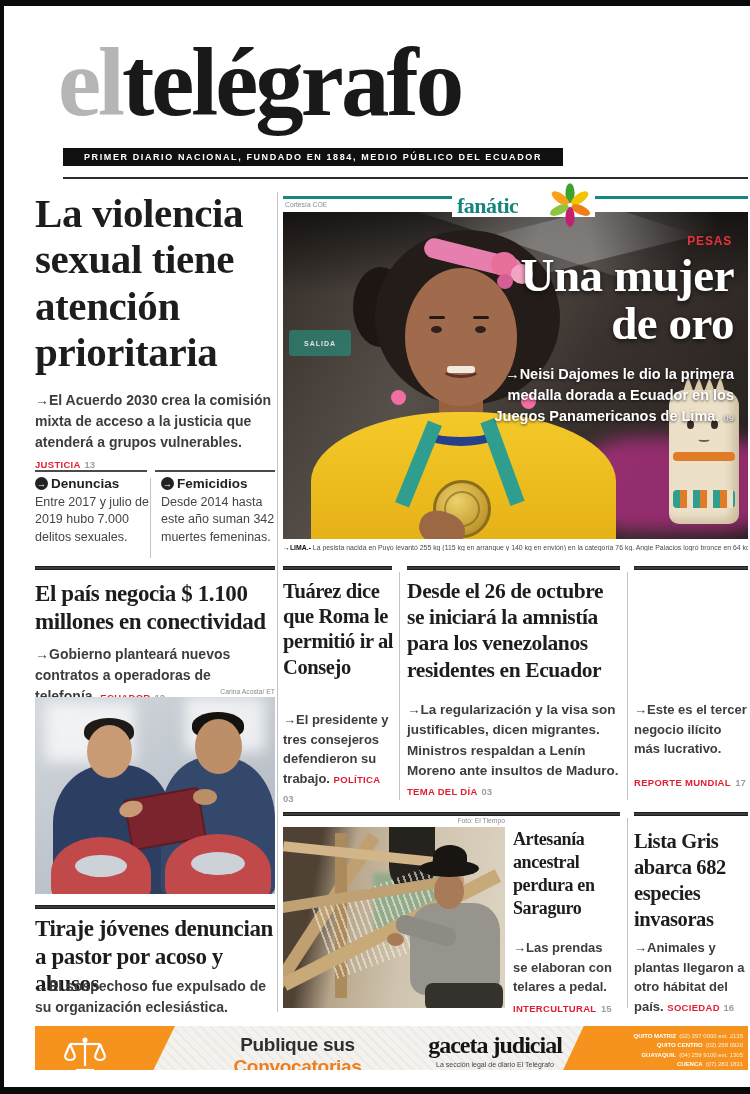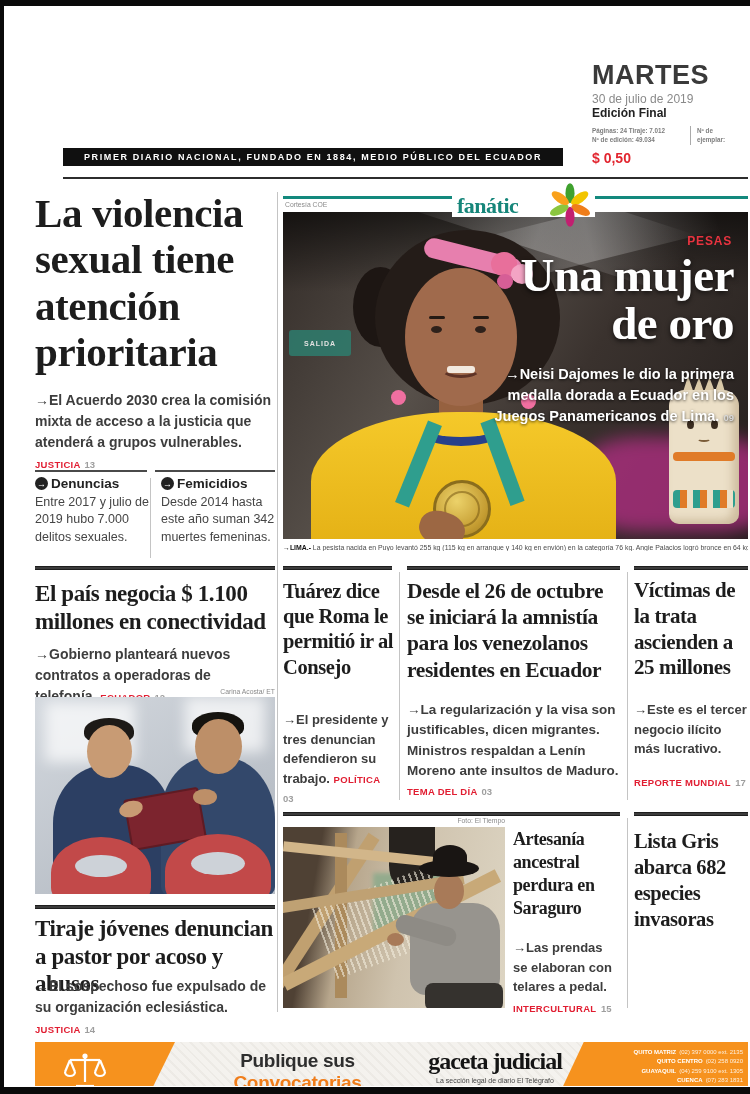--- a/index.html
+++ b/index.html
@@ -166,21 +166,21 @@
   .arte-hl { position:absolute; left:513px; top:828px; width:108px; font-size:18px; line-height:1.27; }
   .arte-deck { position:absolute; left:513px; top:938px; width:106px; font-size:13px; line-height:1.5; }
   .arte-sec { position:absolute; left:513px; top:998px; }
   .lista-hl { position:absolute; left:634px; top:828px; width:116px; font-size:20.5px; line-height:1.27; }
   .lista-deck { position:absolute; left:634px; top:938px; width:114px; font-size:13px; line-height:1.5; }
 
   .pastor-hl { position:absolute; left:35px; top:915px; width:245px; font-size:23px; line-height:1.2; }
   .pastor-deck { position:absolute; left:35px; top:976px; width:242px; font-size:14px; line-height:1.5; }
 
   
-  .banner { position:absolute; left:35px; top:1026px; width:713px; height:44px; background:#f4f2ee; overflow:hidden;margin-top:16px; }
+  .banner { position:absolute; left:35px; top:1026px; width:713px; height:44px; background:#f4f2ee; overflow:hidden; }
   .banner-texture { position:absolute; inset:0; background:repeating-linear-gradient(45deg,rgba(120,110,90,.06) 0 2px,transparent 2px 7px); }
   .ban-orange-l { position:absolute; left:0; top:0; width:140px; height:57px; background:#f6921e; clip-path:polygon(0 0,100% 0,80% 100%,0 100%); }
   .ban-orange-r { position:absolute; left:522px; top:0; width:191px; height:57px; background:#f6921e; clip-path:polygon(14% 0,100% 0,100% 100%,0 100%); }
   .scales-wrap { position:absolute; left:28px; top:7px; }
   .pub-block { position:absolute; left:140px; top:8px; width:245px; text-align:center; }
   .pub-1 { font-size:19px; font-weight:700; color:#2e2e2e; letter-spacing:-.3px; }
   .pub-1 .orange { color:#f07d1a; }
   .pub-2 { font-size:14.5px; font-weight:700; color:#3a3a3a; margin-top:1px; }
   .gaceta { position:absolute; left:390px; top:6px; width:140px; text-align:center; }
   .gaceta-logo { font-family:"Liberation Serif","DejaVu Serif",serif; font-weight:700; font-size:24px; letter-spacing:-1px; color:#141414; line-height:1.1; }
@@ -191,37 +191,22 @@
   .cval { opacity:.85; white-space:nowrap; }
 </style>
 </head>
 <body>
 
 <div class="page">
   <div class="edge-top"></div>
   <div class="edge-left"></div>
   <div class="edge-bottom"></div>
 
+  <div class="logo"><span class="el">el</span><span>telégrafo</span></div>
   <div class="tagline-bar">PRIMER DIARIO NACIONAL, FUNDADO EN 1884, MEDIO PÚBLICO DEL ECUADOR</div>
-  <div class="mh-right">
-    <div class="mh-day">MARTES</div>
-    <div class="mh-date">30 de julio de 2019</div>
-    <div class="mh-edition">Edición Final</div>
-    <div class="mh-info">
-      <div class="col1">
-        <div>Páginas: 24  Tiraje: 7.012</div>
-        <div>Nº de edición: 49.034</div>
-      </div>
-      <div class="col2">
-        <div>Nº de</div>
-        <div>ejemplar:</div>
-      </div>
-    </div>
-    <div class="mh-price">$ 0,50</div>
-  </div>
   <div class="mh-rule"></div>
 
   <div class="fan-rule"></div>
   <div class="fan-label">
     <span class="fan-text">fanátic</span>
     <span class="fan-svg">
       <svg width="40" height="44" viewBox="0 0 44 48">
         <g transform="rotate(0 22 24)">
             <ellipse cx="22" cy="11" rx="5" ry="11" fill="#3fa12e"></ellipse>
           </g>
@@ -341,26 +326,25 @@
     <div class="tablet"></div>
     <div class="hnd h1"></div>
     <div class="hnd h2"></div>
     <div class="chair ch1"></div>
     <div class="chole cho1"></div>
     <div class="chair ch2"></div>
     <div class="chole cho2"></div>
   </div>
 
   <h2 class="hl tuarez-hl">Tuárez dice que Roma le permitió ir al Consejo</h2>
-  <p class="deck tuarez-deck"><span>→El presidente y tres denuncian defendieron su trabajo.</span> <span class="sec">POLÍTICA</span> <span class="pg">03</span></p>
+  <p class="deck tuarez-deck"><span>→El presidente y tres consejeros defendieron su trabajo.</span> <span class="sec">POLÍTICA</span> <span class="pg">03</span></p>
 
   <h2 class="hl amn-hl">Desde el 26 de octubre se iniciará la amnistía para los venezolanos residentes en Ecuador</h2>
   <p class="deck amn-deck"><span>→La regularización y la visa son justificables, dicen migrantes. Ministros respaldan a Lenín Moreno ante insultos de Maduro.</span> <span class="sec">TEMA DEL DÍA</span> <span class="pg">03</span></p>
 
-  <h2 class="hl trata-hl">Víctimas de la trata ascienden a 25 millones</h2>
   <p class="deck trata-deck">→Este es el tercer negocio ilícito más lucrativo.</p>
   <p class="trata-sec"><span class="sec">REPORTE MUNDIAL</span> <span class="pg">17</span></p>
 
   <div class="rule" style="left:283px; top:812px; width:337px;"></div>
   <div class="rule" style="left:634px; top:812px; width:114px;"></div>
   <div class="vdiv" style="left:627px; top:818px; height:190px;"></div>
 
   <div class="credit loom-credit">Foto: El Tiempo</div>
   <div class="loom-photo">
     <div class="green-wall"></div>
@@ -377,20 +361,21 @@
     <div class="wface"></div>
     <div class="hatbrim"></div>
     <div class="hatdome"></div>
     <div class="skirt"></div>
   </div>
   <h2 class="hl arte-hl">Artesanía ancestral perdura en Saraguro</h2>
   <p class="deck arte-deck">→Las prendas se elaboran con telares a pedal.</p>
   <p class="arte-sec"><span class="sec">INTERCULTURAL</span> <span class="pg">15</span></p>
 
   <h2 class="hl lista-hl">Lista Gris abarca 682 especies invasoras</h2>
+  <p class="deck lista-deck"><span>→Animales y plantas llegaron a otro hábitat del país.</span> <span class="sec">SOCIEDAD</span> <span class="pg">16</span></p>
 
   <div class="rule" style="left:35px; top:905px; width:240px;"></div>
   <h2 class="hl pastor-hl">Tiraje jóvenes denuncian a pastor por acoso y abusos</h2>
   <p class="deck pastor-deck"><span>→El sospechoso fue expulsado de su organización eclesiástica.</span> <span class="sec">JUSTICIA</span> <span class="pg">14</span></p>
 
   <div class="banner">
     <div class="banner-texture"></div>
     <div class="ban-orange-l"></div>
     <div class="ban-orange-r"></div>
     <div class="scales-wrap">

